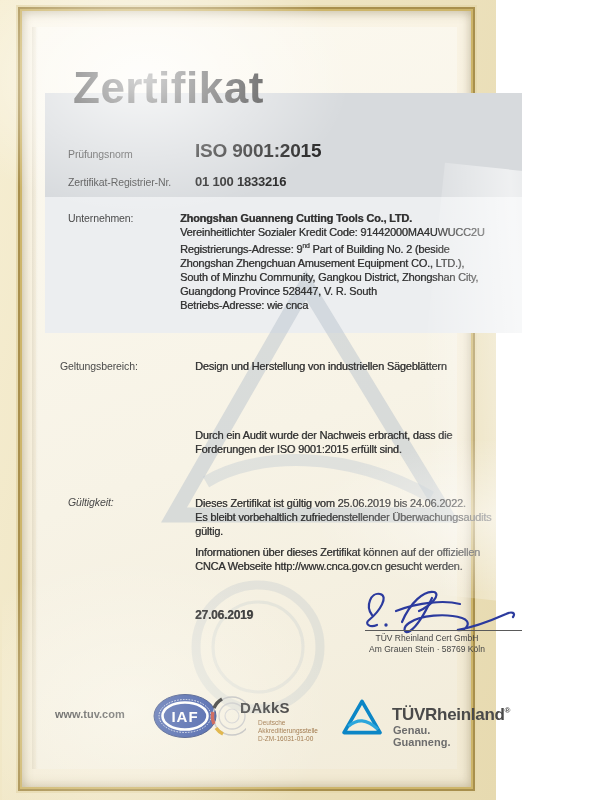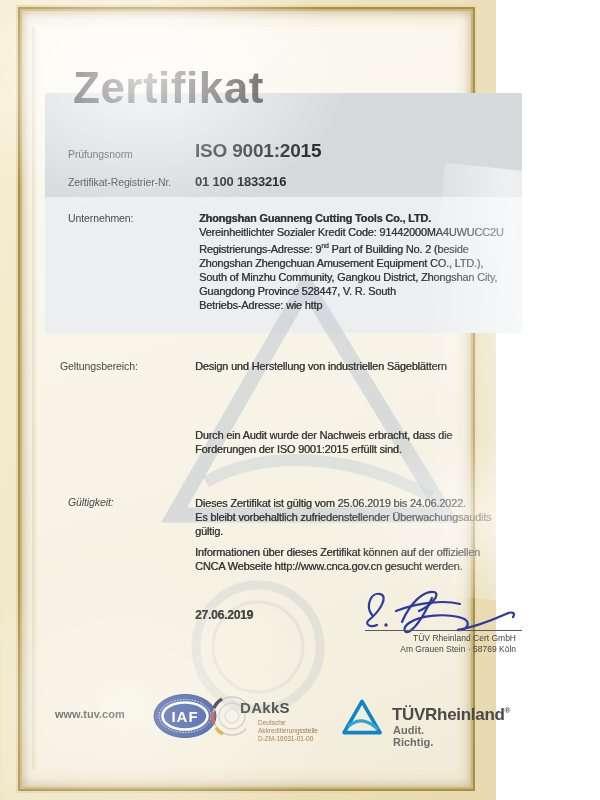--- a/index.html
+++ b/index.html
@@ -26,21 +26,21 @@
   .lbl{position:absolute;font-size:10.5px;color:#4a4a4a;letter-spacing:-.1px;white-space:nowrap;}
   .body,.bodyblk div{font-size:11px;color:#333;text-shadow:.4px 0 0 rgba(51,51,51,.7);
     letter-spacing:-.2px;white-space:nowrap;}
   .body{position:absolute;}
   .bodyblk{position:absolute;line-height:14px;}
   .b{font-weight:700;}
   .iso{position:absolute;font-size:19px;font-weight:700;color:#2d2d2d;letter-spacing:-.2px;}
   .reg{position:absolute;font-size:13px;font-weight:700;color:#2d2d2d;letter-spacing:-.2px;}
   sup{font-size:7px;}
   .sig-line{position:absolute;left:329px;top:603px;width:157px;height:1px;background:#5a5a5a;}
-  .issuer{position:absolute;left:302px;top:606px;width:178px;text-align:right;
+  .issuer{position:absolute;left:302px;top:606px;width:178px;text-align:center;
     font-size:8.5px;line-height:11px;color:#454545;}
   
   .tuvcom{position:absolute;left:19px;top:681px;font-size:11px;font-weight:700;color:#3a3a3a;}
   .dakks-name{position:absolute;left:204px;top:672px;font-size:15px;font-weight:700;color:#3b3b3b;letter-spacing:.3px;}
   .dakks-sub{position:absolute;left:222px;top:692px;font-size:6.5px;line-height:8px;color:#9c7244;}
   .brand{position:absolute;left:356px;top:678px;font-size:17px;font-weight:700;color:#4a4a4a;letter-spacing:-.3px;text-align:center;}
   .brand sup{font-size:8px;}
   .tagline{position:absolute;left:357px;top:697px;font-size:11px;font-weight:700;color:#6d6d6d;}
   
   .glare{position:absolute;pointer-events:none;}
@@ -73,28 +73,28 @@
       </svg>
 
       <h1 class="title">Zertifikat</h1>
 
       <div class="lbl" style="left:32px;top:121px;">Prüfungsnorm</div>
       <div class="iso" style="left:159px;top:113px;">ISO 9001:2015</div>
       <div class="lbl" style="left:32px;top:149px;">Zertifikat-Registrier-Nr.</div>
       <div class="reg" style="left:159px;top:147px;">01 100 1833216</div>
 
       <div class="lbl" style="left:32px;top:185px;">Unternehmen:</div>
-      <div class="bodyblk" style="left:163px;top:184px;">
+      <div class="bodyblk" style="left:144px;top:184px;">
         <div class="b">Zhongshan Guanneng Cutting Tools Co., LTD.</div>
         <div>Vereinheitlichter Sozialer Kredit Code: 91442000MA4UWUCC2U</div>
         <div><span>Registrierungs-Adresse: 9</span><sup>nd</sup><span> Part of Building No. 2 (beside</span></div>
         <div>Zhongshan Zhengchuan Amusement Equipment CO., LTD.),</div>
         <div>South of Minzhu Community, Gangkou District, Zhongshan City,</div>
         <div>Guangdong Province 528447, V. R. South</div>
-        <div>Betriebs-Adresse: wie http</div>
+        <div>Betriebs-Adresse: wie cnca</div>
       </div>
 
       <div class="lbl" style="left:24px;top:333px;">Geltungsbereich:</div>
       <div class="body" style="left:159px;top:333px;">Design und Herstellung von industriellen Sägeblättern</div>
 
       <div class="bodyblk" style="left:159px;top:401px;">
         <div>Durch ein Audit wurde der Nachweis erbracht, dass die</div>
         <div>Forderungen der ISO 9001:2015 erfüllt sind.</div>
       </div>
 
@@ -148,21 +148,21 @@
         <div>Deutsche</div>
         <div>Akkreditierungsstelle</div>
         <div>D-ZM-16031-01-00</div>
       </div>
 
       <svg style="position:absolute;left:306px;top:671px;" width="40" height="38" viewBox="0 0 100 94">
         <path d="M50 8 L95 86 L5 86 Z" fill="none" stroke="#0c86c6" stroke-width="9" stroke-linejoin="round"></path>
         <path d="M16 70 C38 52 60 50 90 78" fill="none" stroke="#2ba6dc" stroke-width="8"></path>
       </svg>
       <div class="brand"><span>TÜVRheinland</span><sup>®</sup></div>
-      <div class="tagline">Audit. Richtig.</div>
+      <div class="tagline">Genau. Guanneng.</div>
     </div>
 
     <div class="glare g1"></div>
     <div class="glare g2"></div>
     <div class="glare g3"></div>
     <div class="glare g4"></div>
   </div>
 </div>
 
 </body></html>

